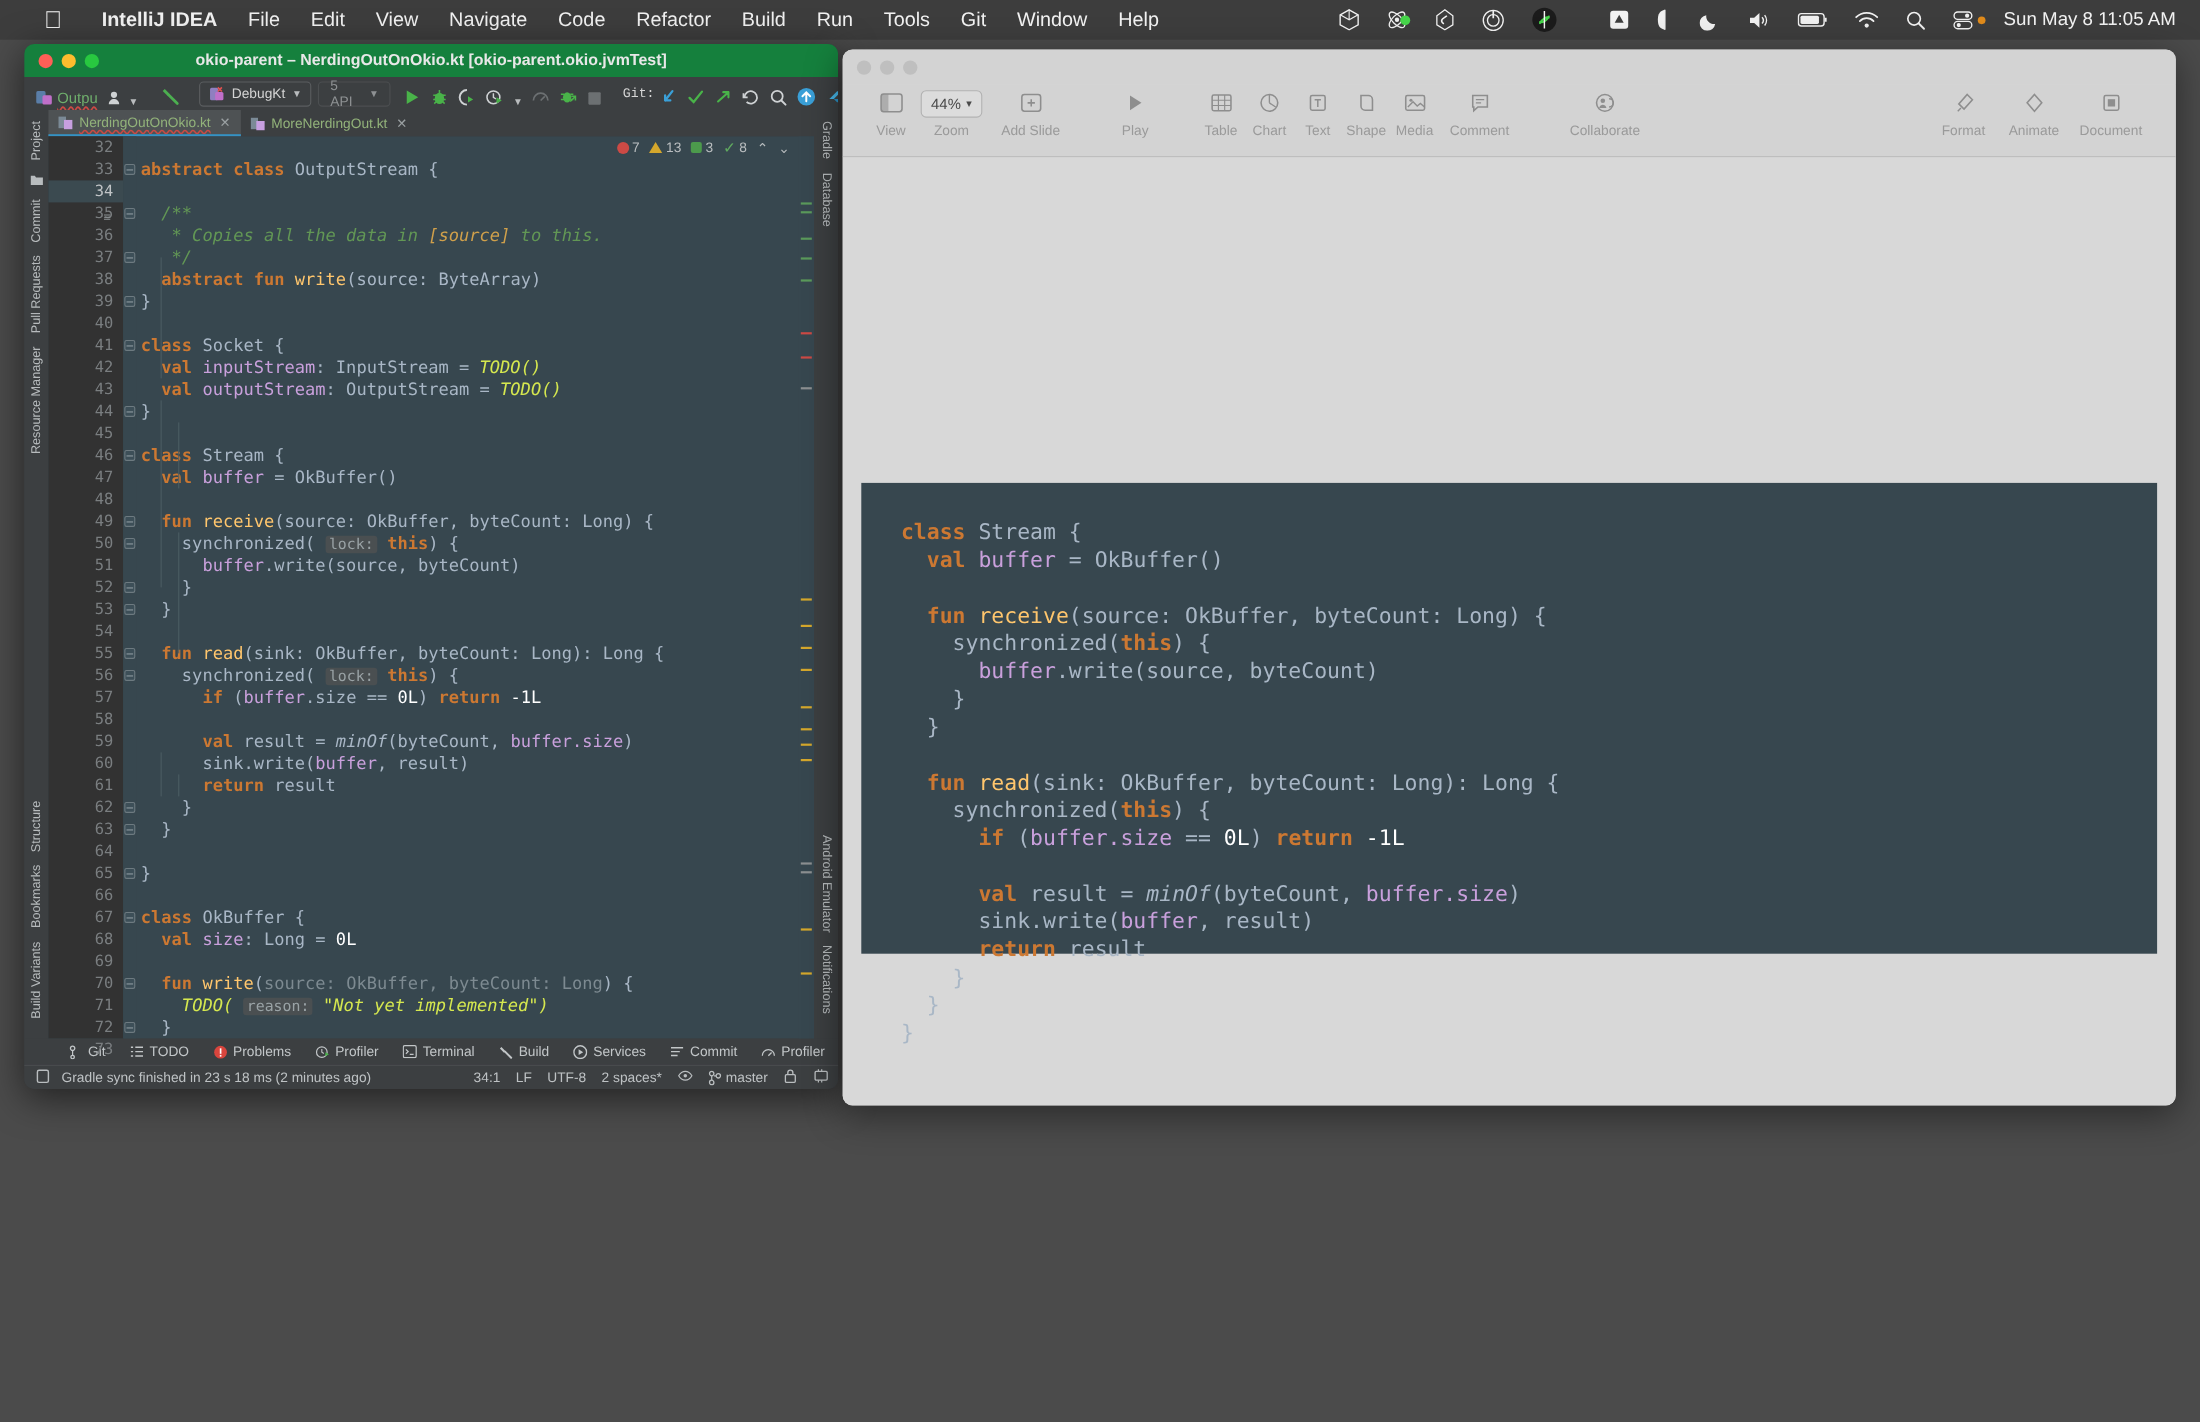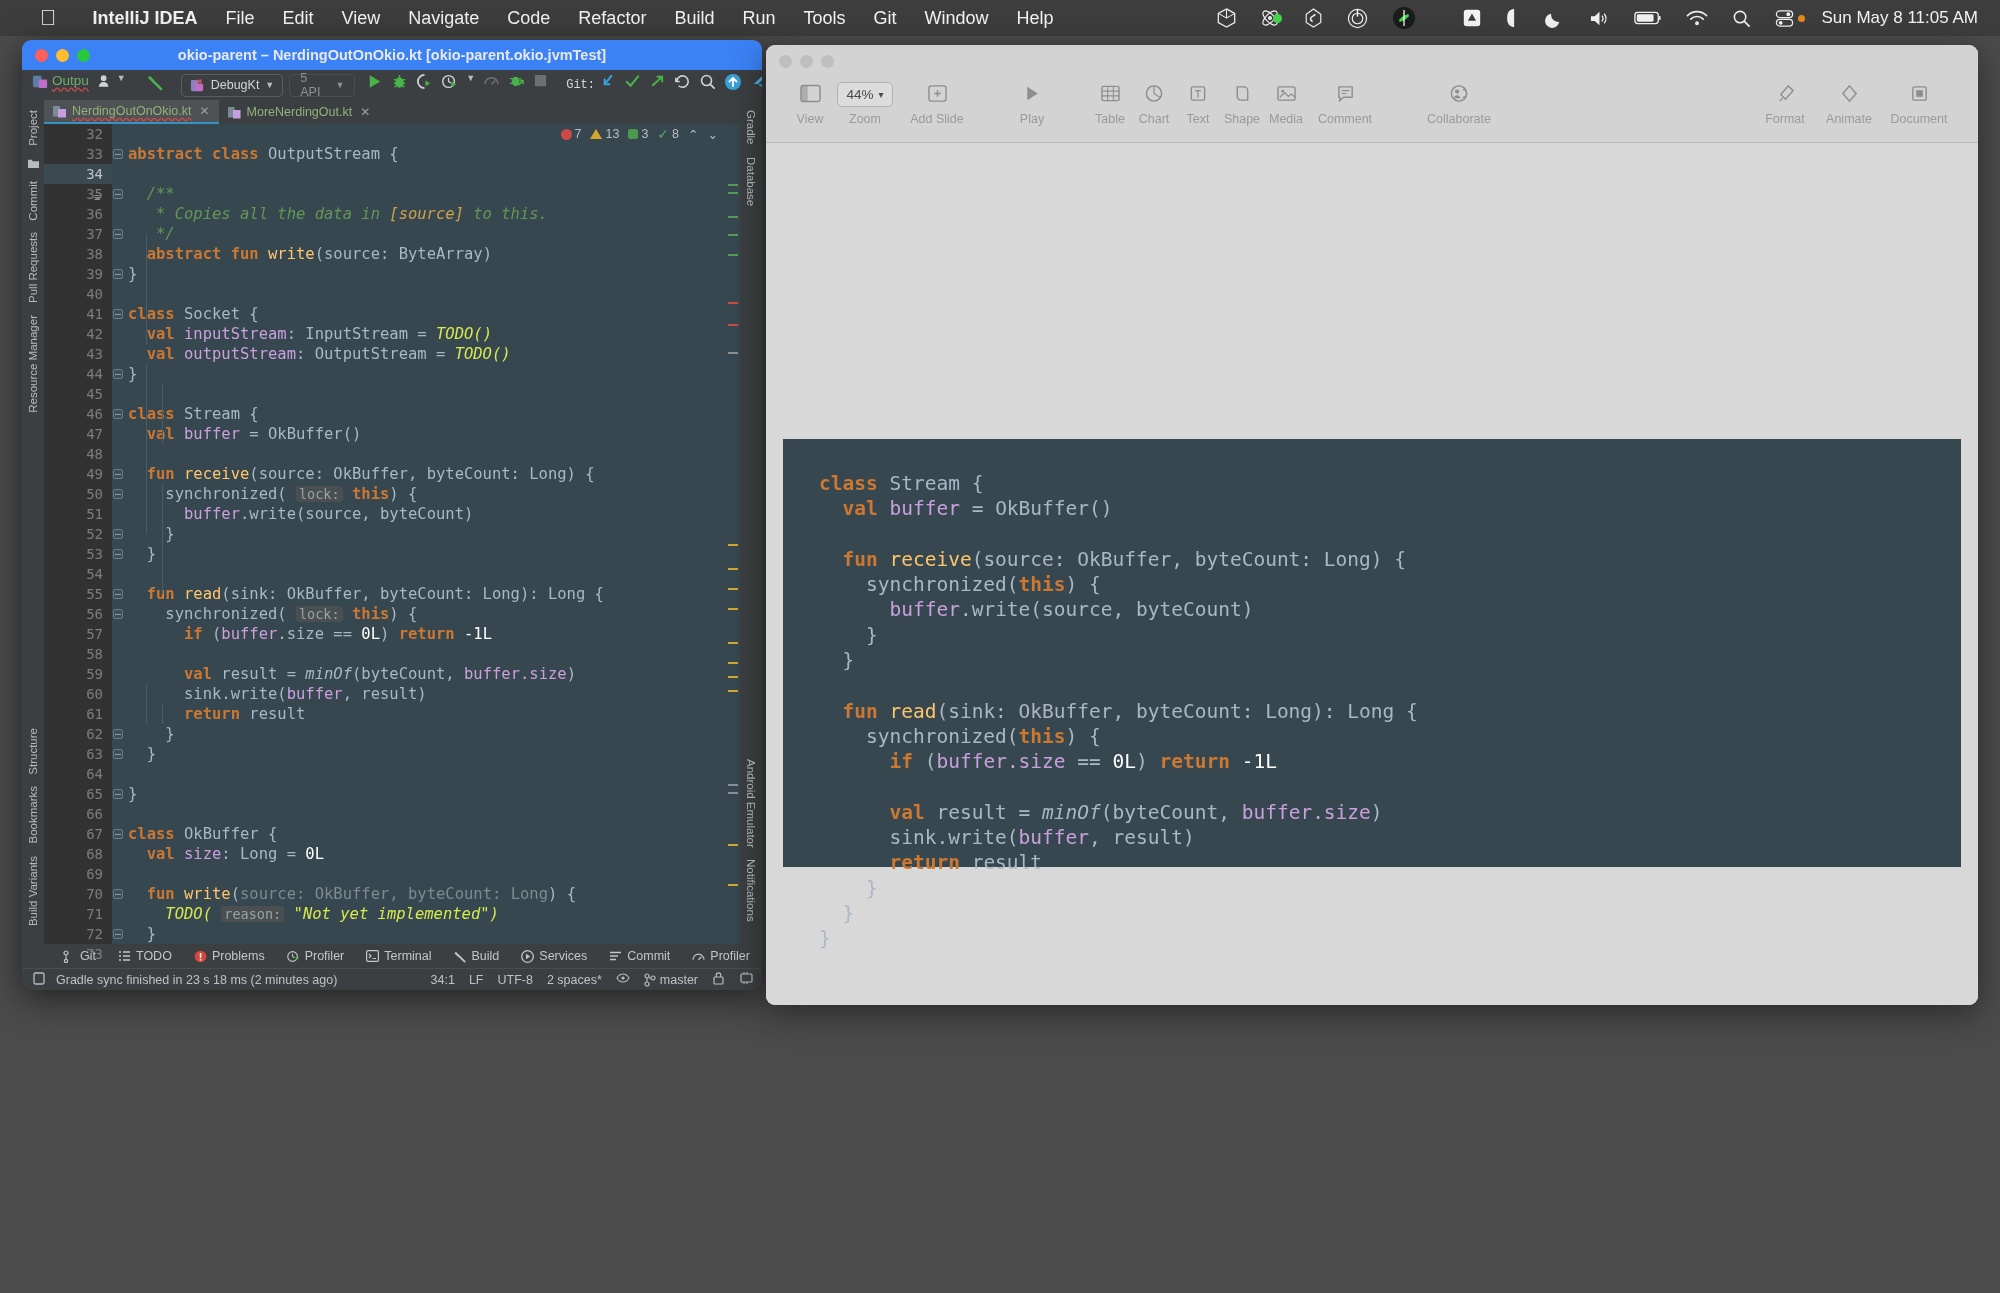--- a/index.html
+++ b/index.html
@@ -37,35 +37,35 @@
 
   
   #ij-window {
     position: absolute; left: 22px; top: 40px; width: 740px; height: 950px;
     background: #3c3f41; border-radius: 9px;
     box-shadow: 0 8px 34px rgba(0,0,0,.55);
     overflow: hidden;
     display: flex; flex-direction: column;
   }
   #ij-titlebar {
-    height: 30px; background: #3b82f6; display: flex; align-items: center;
+    height: 30px; background: #15803d; display: flex; align-items: center;
     position: relative; flex: none;
   }
   .traffic { display: flex; gap: 8px; padding-left: 13px; }
   .tl { width: 13px; height: 13px; border-radius: 50%; }
   .tl.r { background: #ff5f57; } .tl.y { background: #febc2e; } .tl.g { background: #28c840; }
   #ij-title {
     position: absolute; left: 0; right: 0; text-align: center;
     color: #e8e8e8; font-size: 14.5px; font-weight: bold; pointer-events: none;
   }
   #ij-toolbar {
     height: 30px; display: flex; align-items: center; gap: 0px;
     padding: 0 6px; background: #3c3f41; flex: none; overflow: hidden;
   }
-  .tb-item { display: flex; align-items: flex-start; height: 24px; padding: 0 4px; }
+  .tb-item { display: flex; align-items: flex-end; height: 24px; padding: 0 4px; }
   .tb-sep { width: 1px; height: 18px; background: #5a5d5f; margin: 0 6px; }
   .run-cfg {
     display: flex; align-items: center; gap: 6px;
     border: 1px solid #5b5e60; border-radius: 4px; height: 23px;
     padding: 0 8px; color: #d4d4d4; font-size: 12.5px;
   }
   .dev-cfg {
     display: flex; align-items: center; gap: 8px;
     border: 1px solid #4c4f51; border-radius: 4px; height: 23px;
     padding: 0 10px; color: #8e9193; font-size: 12.5px;

